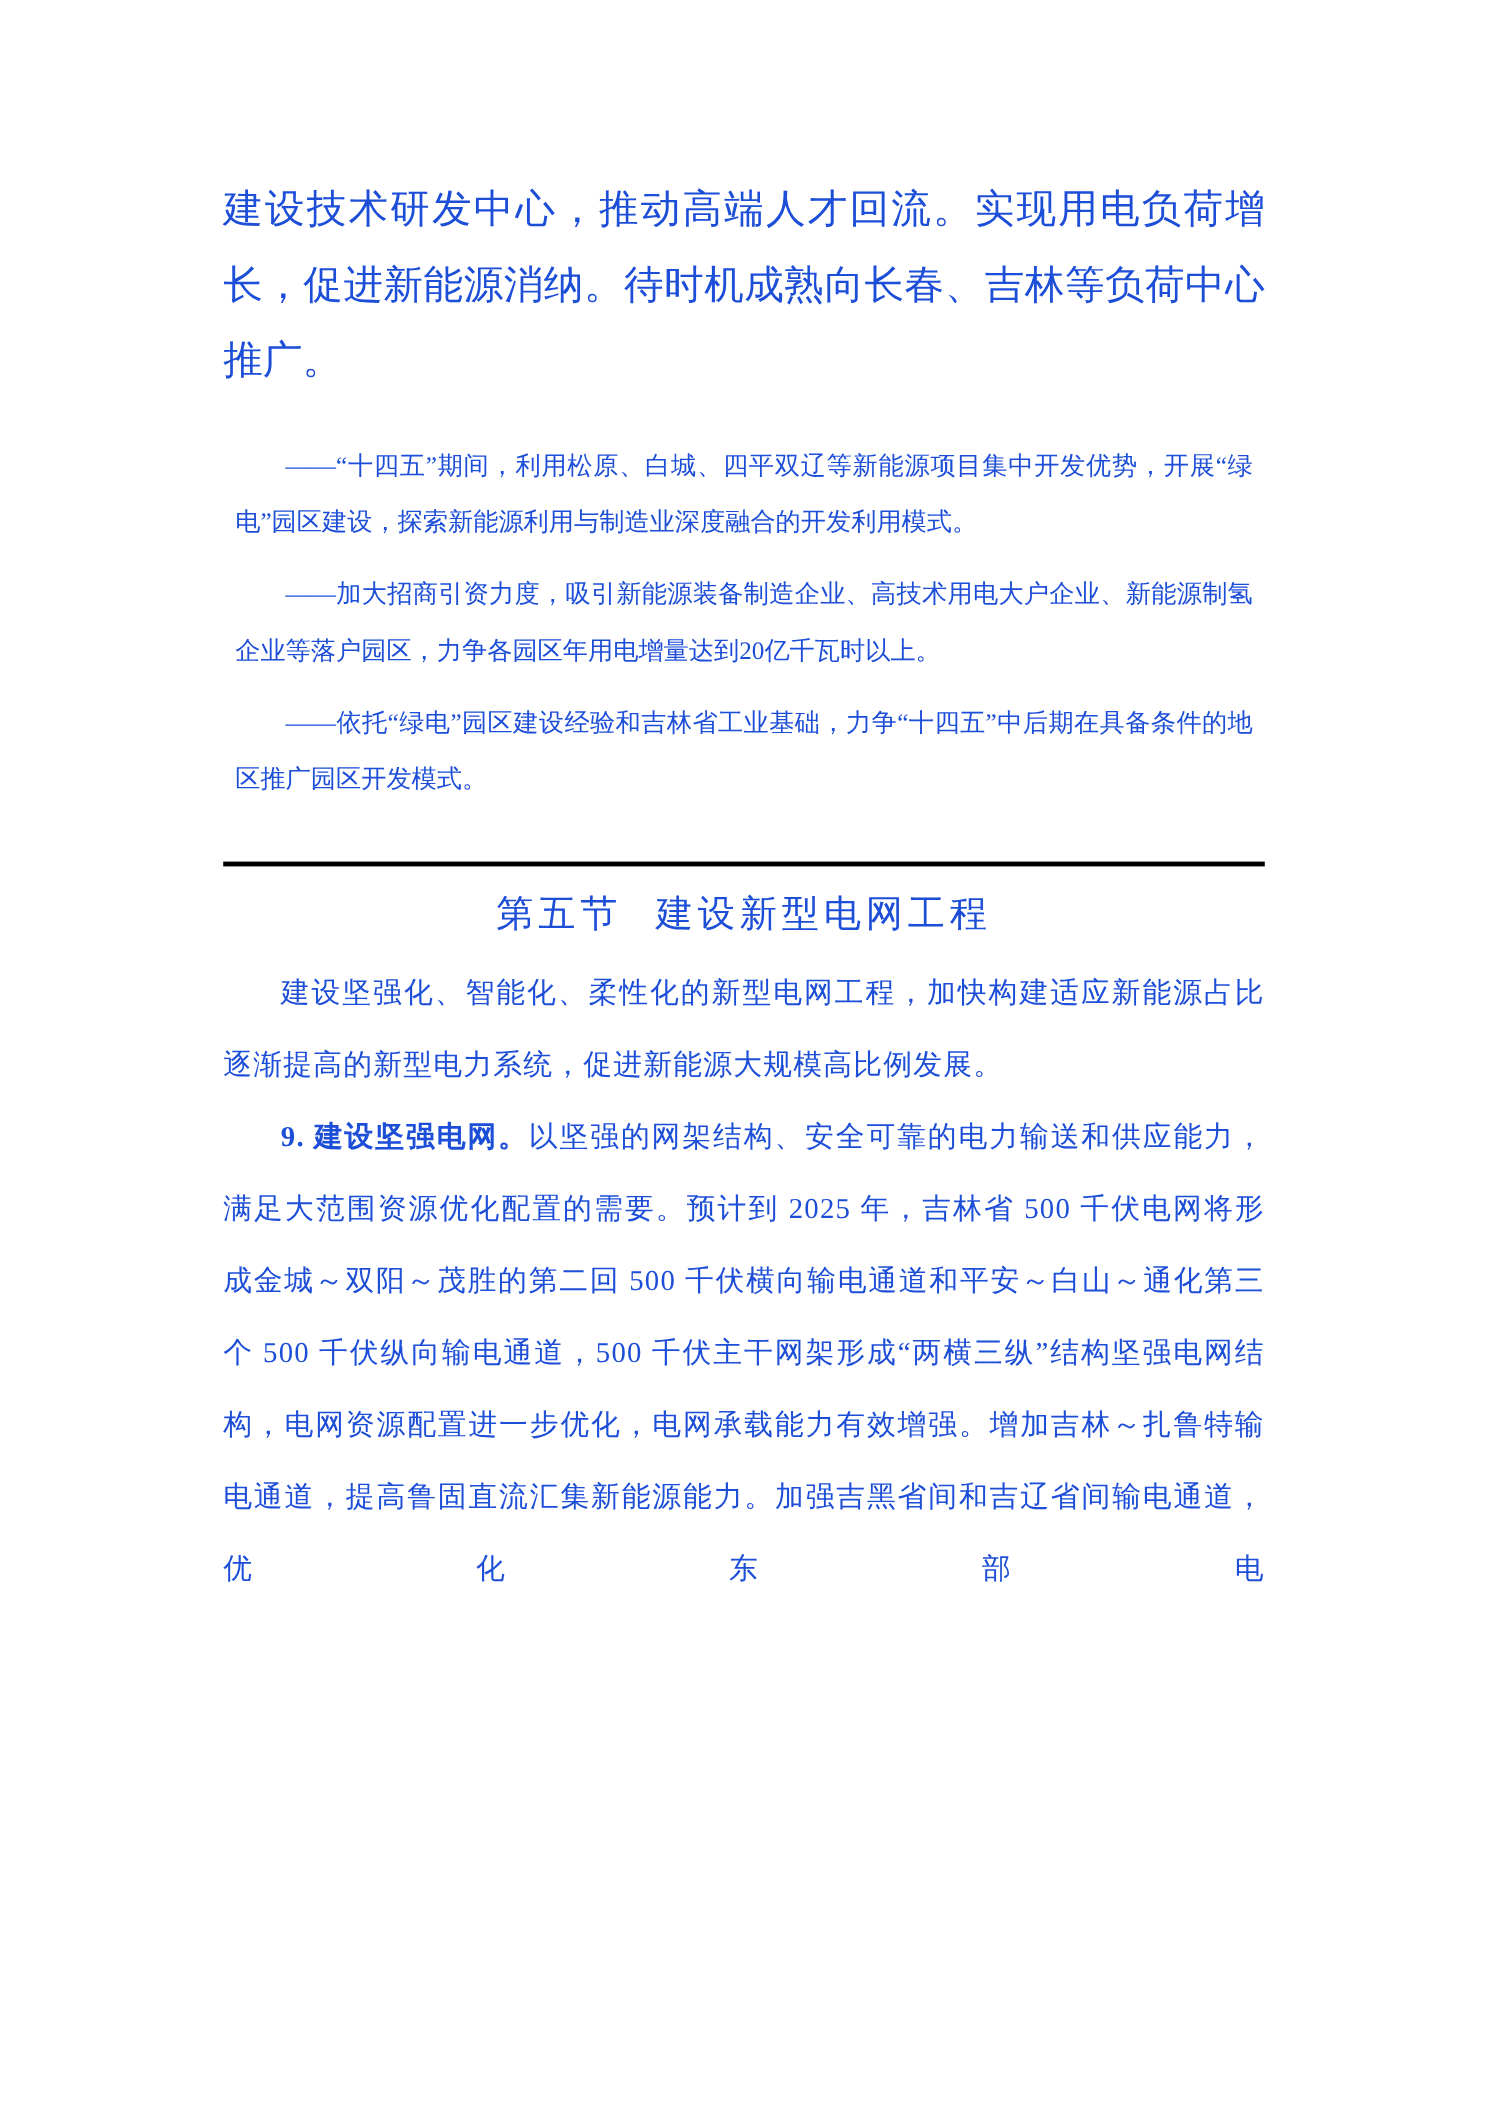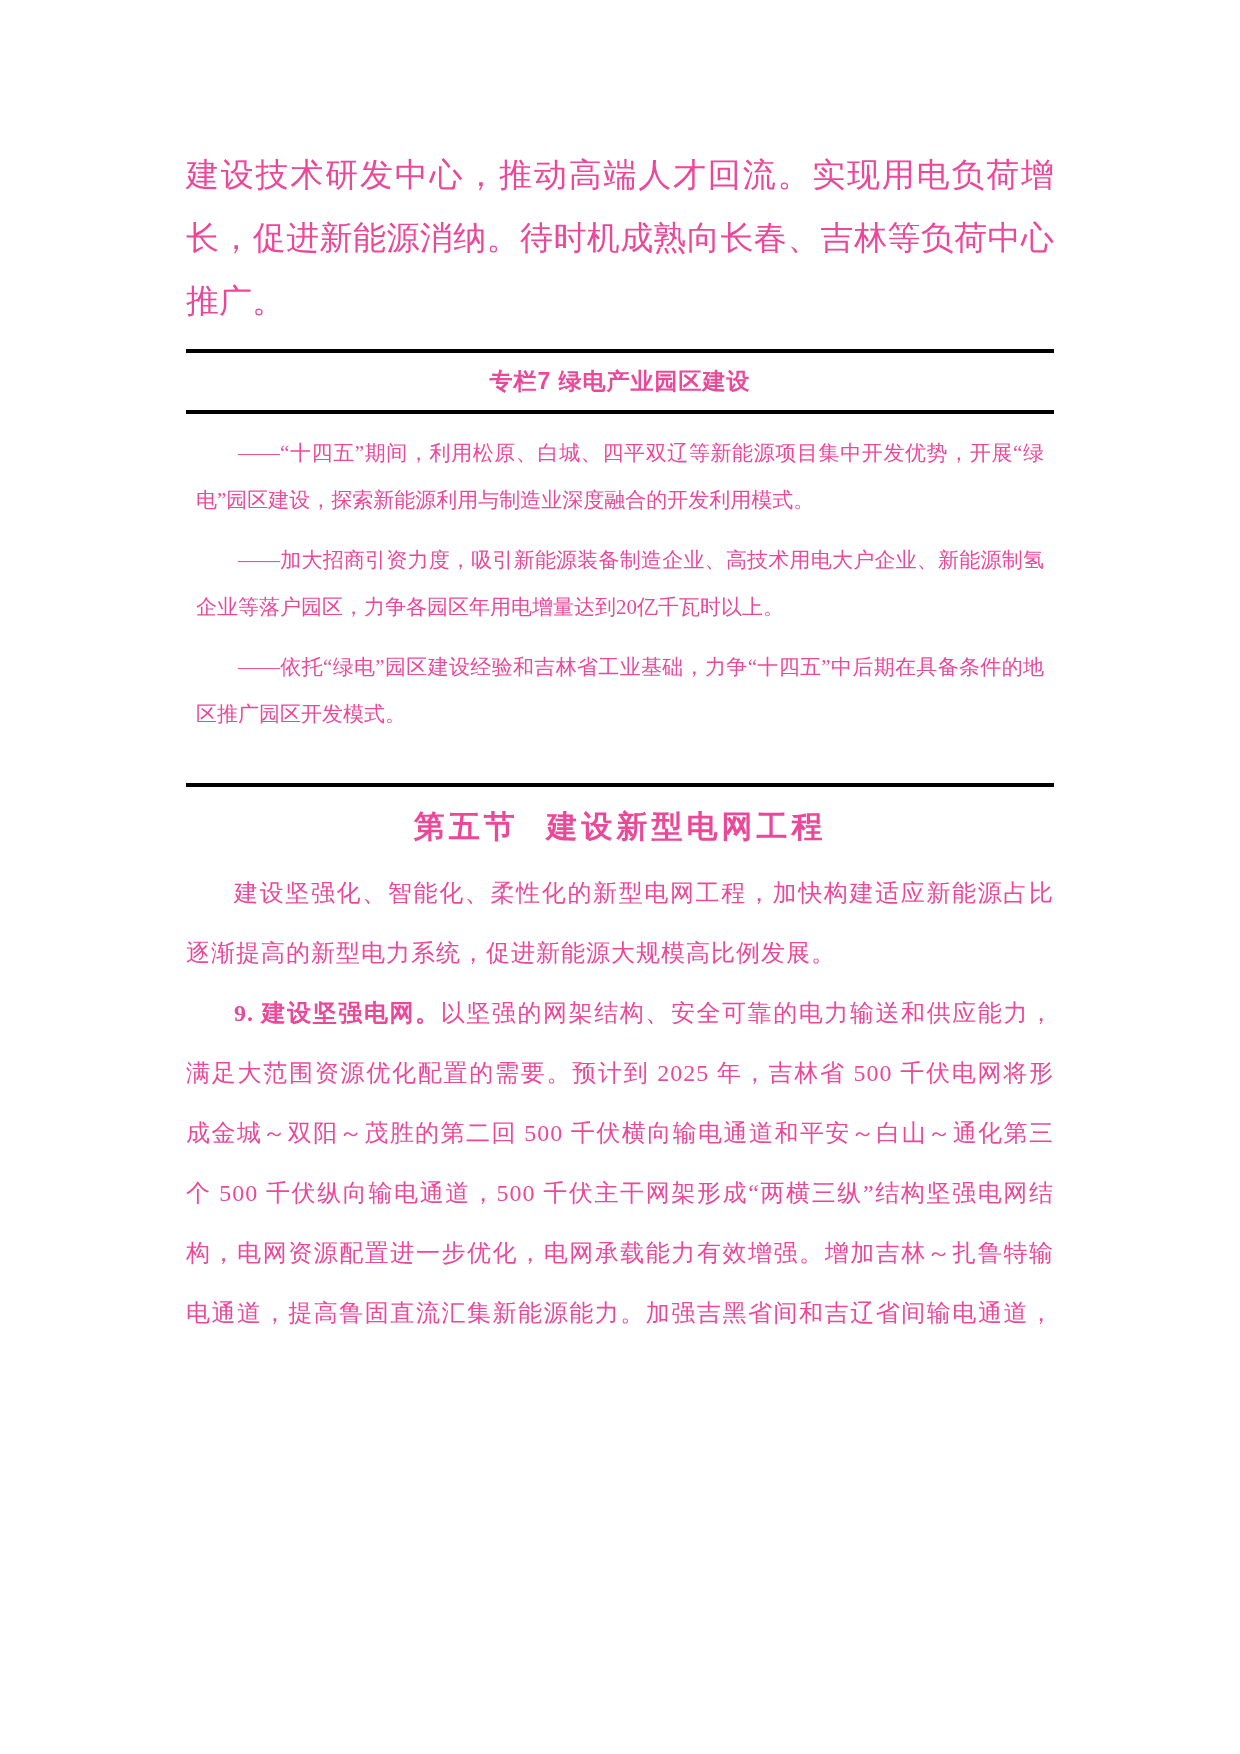--- a/index.html
+++ b/index.html
@@ -7,21 +7,21 @@
     padding: 0;
     background: #ffffff;
   }
   .page {
     position: relative;
     width: 1240px;
     height: 1344px;
     background: #ffffff;
     overflow: hidden;
     font-family: "Liberation Serif", "DejaVu Serif", serif;
-    color: #ec4899;
+    color: #1d4ed8;
   }
   .content {
     position: absolute;
     left: 186px;
     top: 0;
     width: 868px;
     padding-top: 144px;
   }
   
   .intro-para {
@@ -55,21 +55,21 @@
     line-height: 47px;
     text-indent: 2em;
     text-align: justify;
     text-justify: inter-character;
   }
   
   .section-heading {
     margin: 18px 0 0 0;
     text-align: center;
     font-size: 31px;
-    font-weight: bold;
+    font-weight: normal;
     line-height: 44px;
     letter-spacing: 4px;
     word-spacing: 16px;
   }
   
   .body-para {
     margin: 14px 0 0 0;
     font-size: 24px;
     line-height: 60px;
     text-indent: 2em;
@@ -97,21 +97,20 @@
 </style>
 </head>
 <body>
 
 <div class="page">
   <div class="content">
 
     <p class="intro-para">建设技术研发中心，推动高端人才回流。实现用电负荷增长，促进新能源消纳。待时机成熟向长春、吉林等负荷中心推广。</p>
 
     <div class="callout-box">
-      <div class="callout-title">专栏7 绿电产业园区建设</div>
       <div class="callout-body">
         <p>——“十四五”期间，利用松原、白城、四平双辽等新能源项目集中开发优势，开展“绿电”园区建设，探索新能源利用与制造业深度融合的开发利用模式。</p>
         <p>——加大招商引资力度，吸引新能源装备制造企业、高技术用电大户企业、新能源制氢企业等落户园区，力争各园区年用电增量达到20亿千瓦时以上。</p>
         <p>——依托“绿电”园区建设经验和吉林省工业基础，力争“十四五”中后期在具备条件的地区推广园区开发模式。</p>
       </div>
     </div>
 
     <h2 class="section-heading">第五节 建设新型电网工程</h2>
 
     <p class="body-para">建设坚强化、智能化、柔性化的新型电网工程，加快构建适应新能源占比逐渐提高的新型电力系统，促进新能源大规模高比例发展。</p>

